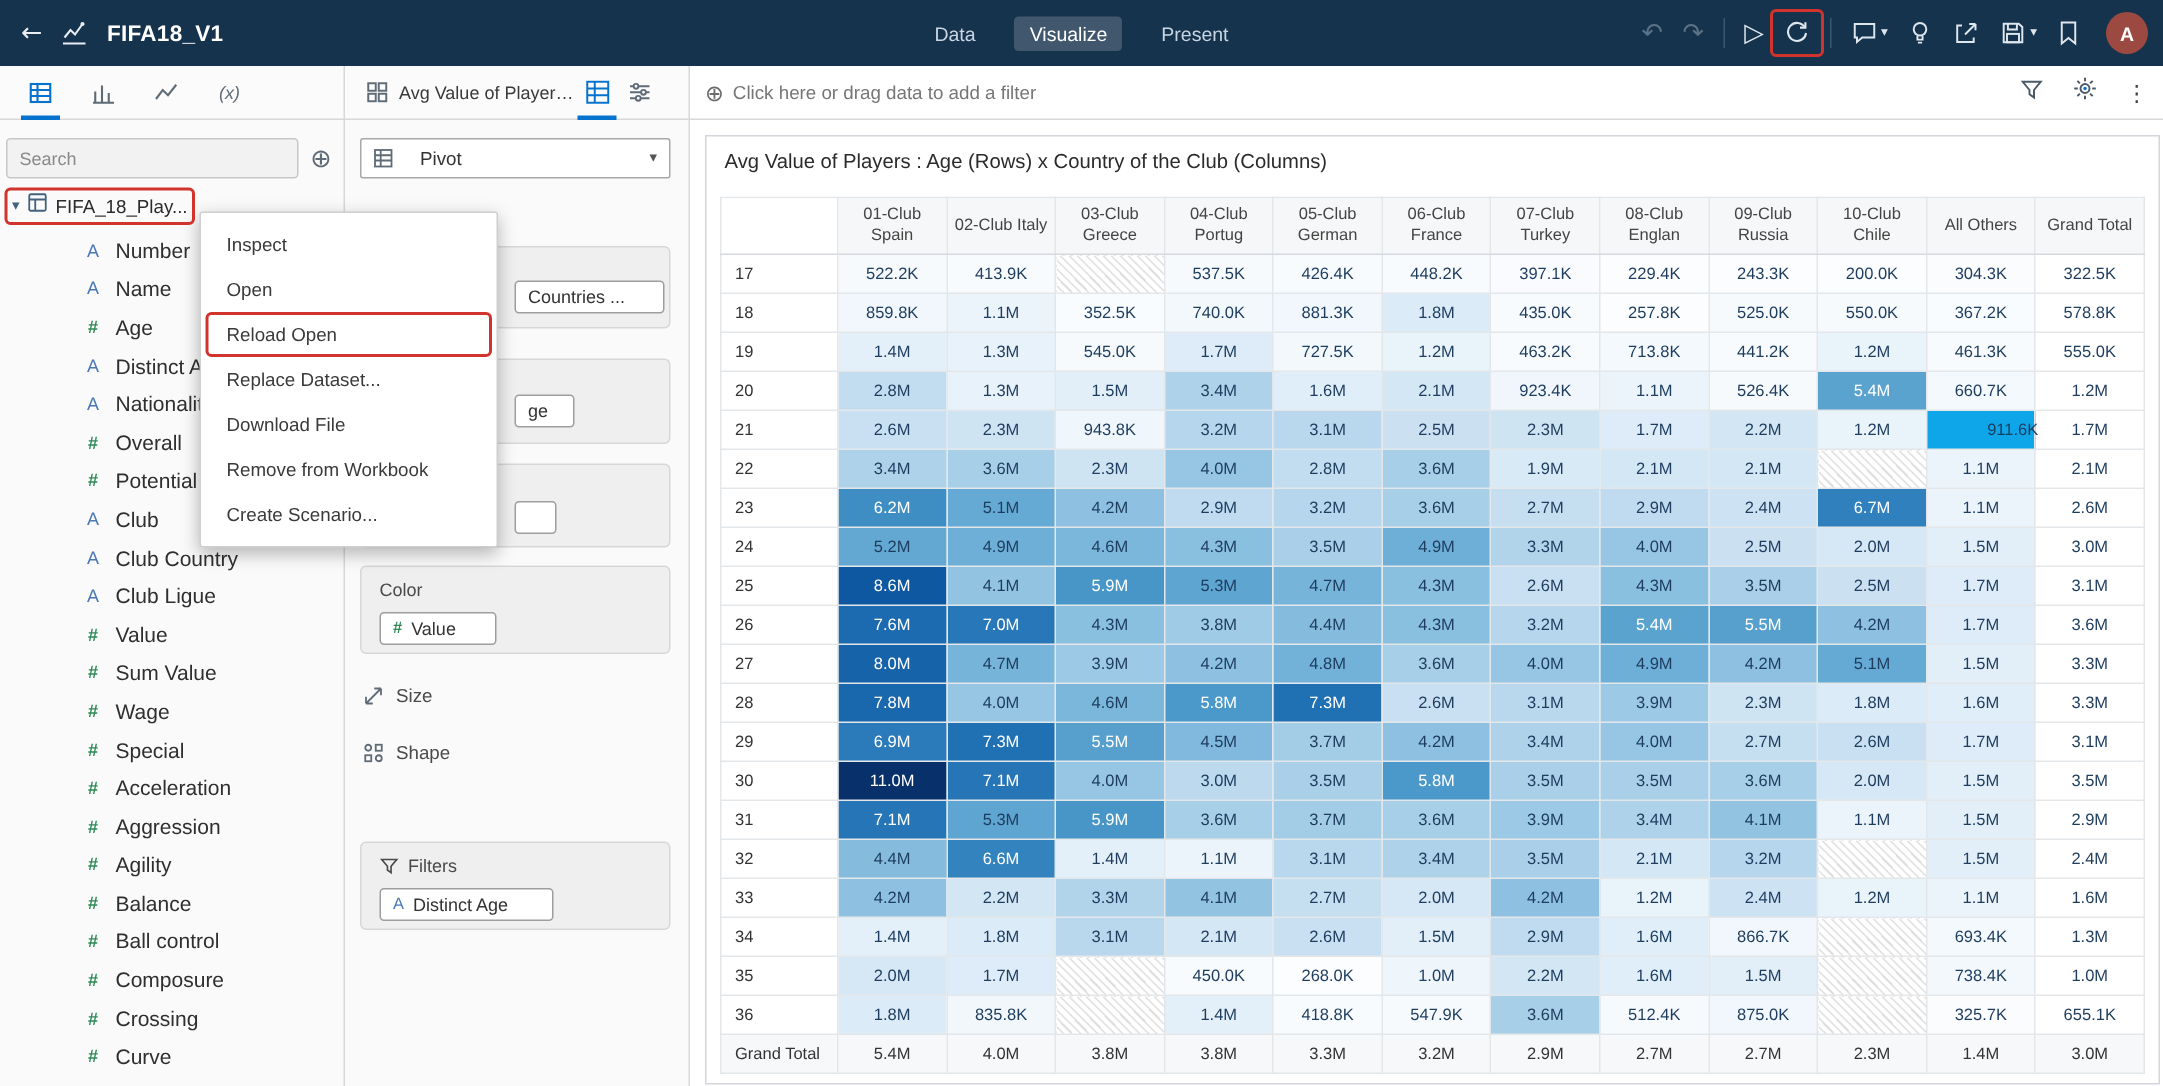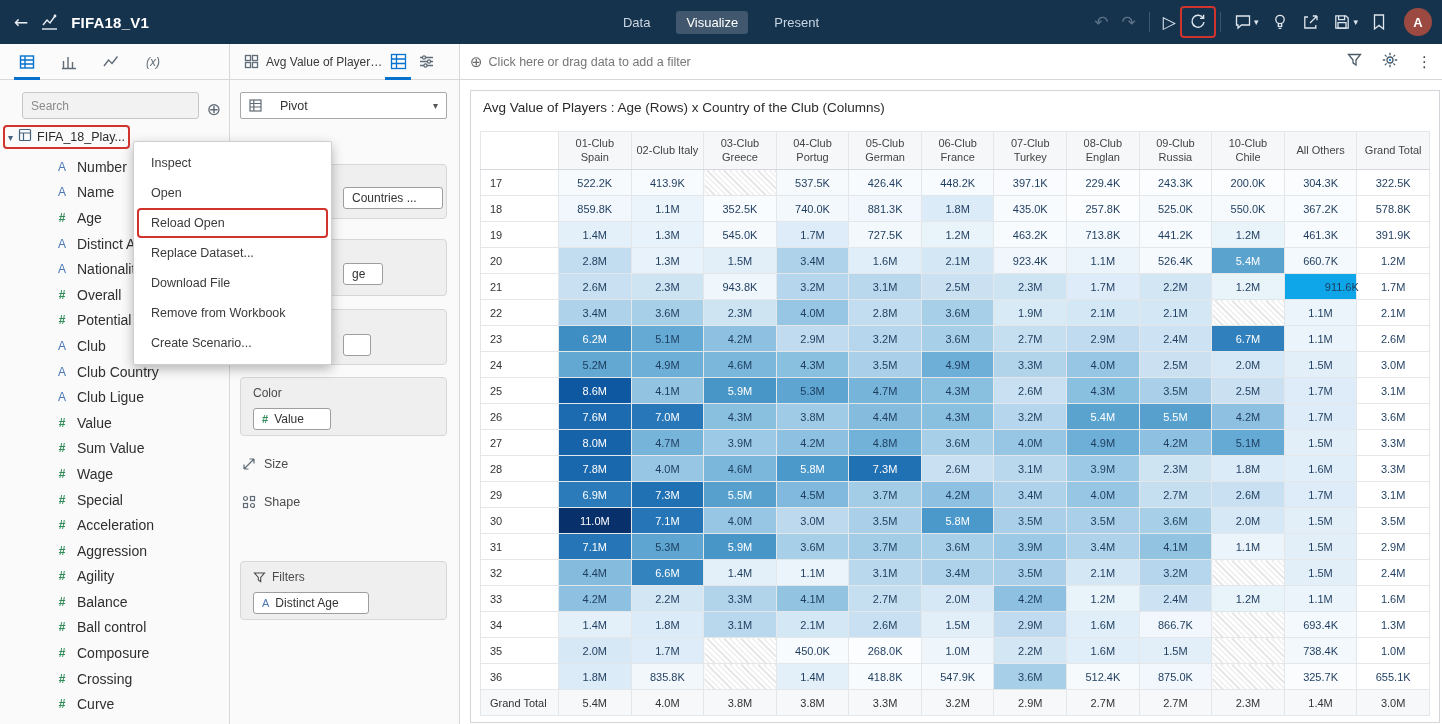--- a/index.html
+++ b/index.html
@@ -42,21 +42,21 @@
   .vstrip-icon.active::after { content:""; position:absolute; left:1px; right:1px; bottom:-3px; height:3px; background:#0572ce; }
 
   .filter-bar { position:absolute; left:460px; top:44px; width:982px; height:36px; background:#fff; border-bottom:1px solid #d8d8d8; display:flex; align-items:center; padding:0 10px; }
   .filter-hint { display:flex; align-items:center; gap:6px; color:#767676; font-size:12.5px; }
   .filter-hint .plus { font-family:"DejaVu Sans",sans-serif; font-size:15px; color:#6b6b6b; }
   .fb-right { margin-left:auto; display:flex; align-items:center; gap:18px; color:#5f6b76; }
   .fb-right .dots { font-family:"DejaVu Sans",sans-serif; font-size:15px; color:#444; }
 
   
   .fields-panel { position:absolute; left:0; top:80px; width:230px; height:644px; background:#fafafa; border-right:1px solid #d8d8d8; overflow:hidden; }
-  .search-row { position:absolute; left:22px; top:12px; right:8px; display:flex; align-items:flex-end; gap:8px; }
+  .search-row { position:absolute; left:4px; top:12px; right:8px; display:flex; align-items:center; gap:8px; }
   .search-input { flex:1; height:27px; border:1px solid #c7c7c7; border-radius:3px; background:#f2f2f2; padding:0 8px; font-size:12px; color:#333; font-family:inherit; }
   .search-input::placeholder { color:#8a8a8a; }
   .add-btn { font-family:"DejaVu Sans",sans-serif; font-size:17px; color:#5f6b76; }
   .dataset-row { position:absolute; left:8px; top:48px; display:flex; align-items:center; gap:5px; }
   .tree-caret { font-family:"DejaVu Sans",sans-serif; font-size:10px; color:#44627e; }
   .dataset-label { font-size:12.5px; color:#2b2b2b; }
   .fields-list { position:absolute; left:0; top:74px; right:0; bottom:0; }
   .field-row { height:25.6px; display:flex; align-items:center; padding-left:56px; gap:9px; }
   .ficon { width:12px; font-size:12px; font-weight:bold; text-align:center; }
   .ficon.attr { color:#4a78b5; font-weight:normal; }
@@ -489,21 +489,21 @@
               <td style="background: rgb(231, 242, 250); color: rgb(29, 60, 94);">1.3M</td>
               <td style="background: rgb(246, 250, 253); color: rgb(29, 60, 94);">545.0K</td>
               <td style="background: rgb(221, 236, 248); color: rgb(29, 60, 94);">1.7M</td>
               <td style="background: rgb(243, 248, 253); color: rgb(29, 60, 94);">727.5K</td>
               <td style="background: rgb(233, 243, 250); color: rgb(29, 60, 94);">1.2M</td>
               <td style="background: rgb(248, 251, 253); color: rgb(29, 60, 94);">463.2K</td>
               <td style="background: rgb(244, 249, 253); color: rgb(29, 60, 94);">713.8K</td>
               <td style="background: rgb(248, 251, 253); color: rgb(29, 60, 94);">441.2K</td>
               <td style="background: rgb(233, 243, 250); color: rgb(29, 60, 94);">1.2M</td>
               <td style="background: rgb(248, 251, 253); color: rgb(29, 60, 94);">461.3K</td>
-              <td>391.9K</td>
+              <td>555.0K</td>
             </tr>
             <tr>
               <th class="rowhead">20</th>
               <td style="background: rgb(195, 221, 240); color: rgb(29, 60, 94);">2.8M</td>
               <td style="background: rgb(231, 242, 250); color: rgb(29, 60, 94);">1.3M</td>
               <td style="background: rgb(226, 239, 249); color: rgb(29, 60, 94);">1.5M</td>
               <td style="background: rgb(174, 210, 234); color: rgb(29, 60, 94);">3.4M</td>
               <td style="background: rgb(223, 238, 248); color: rgb(29, 60, 94);">1.6M</td>
               <td style="background: rgb(212, 231, 245); color: rgb(29, 60, 94);">2.1M</td>
               <td style="background: rgb(240, 246, 252); color: rgb(29, 60, 94);">923.4K</td>

